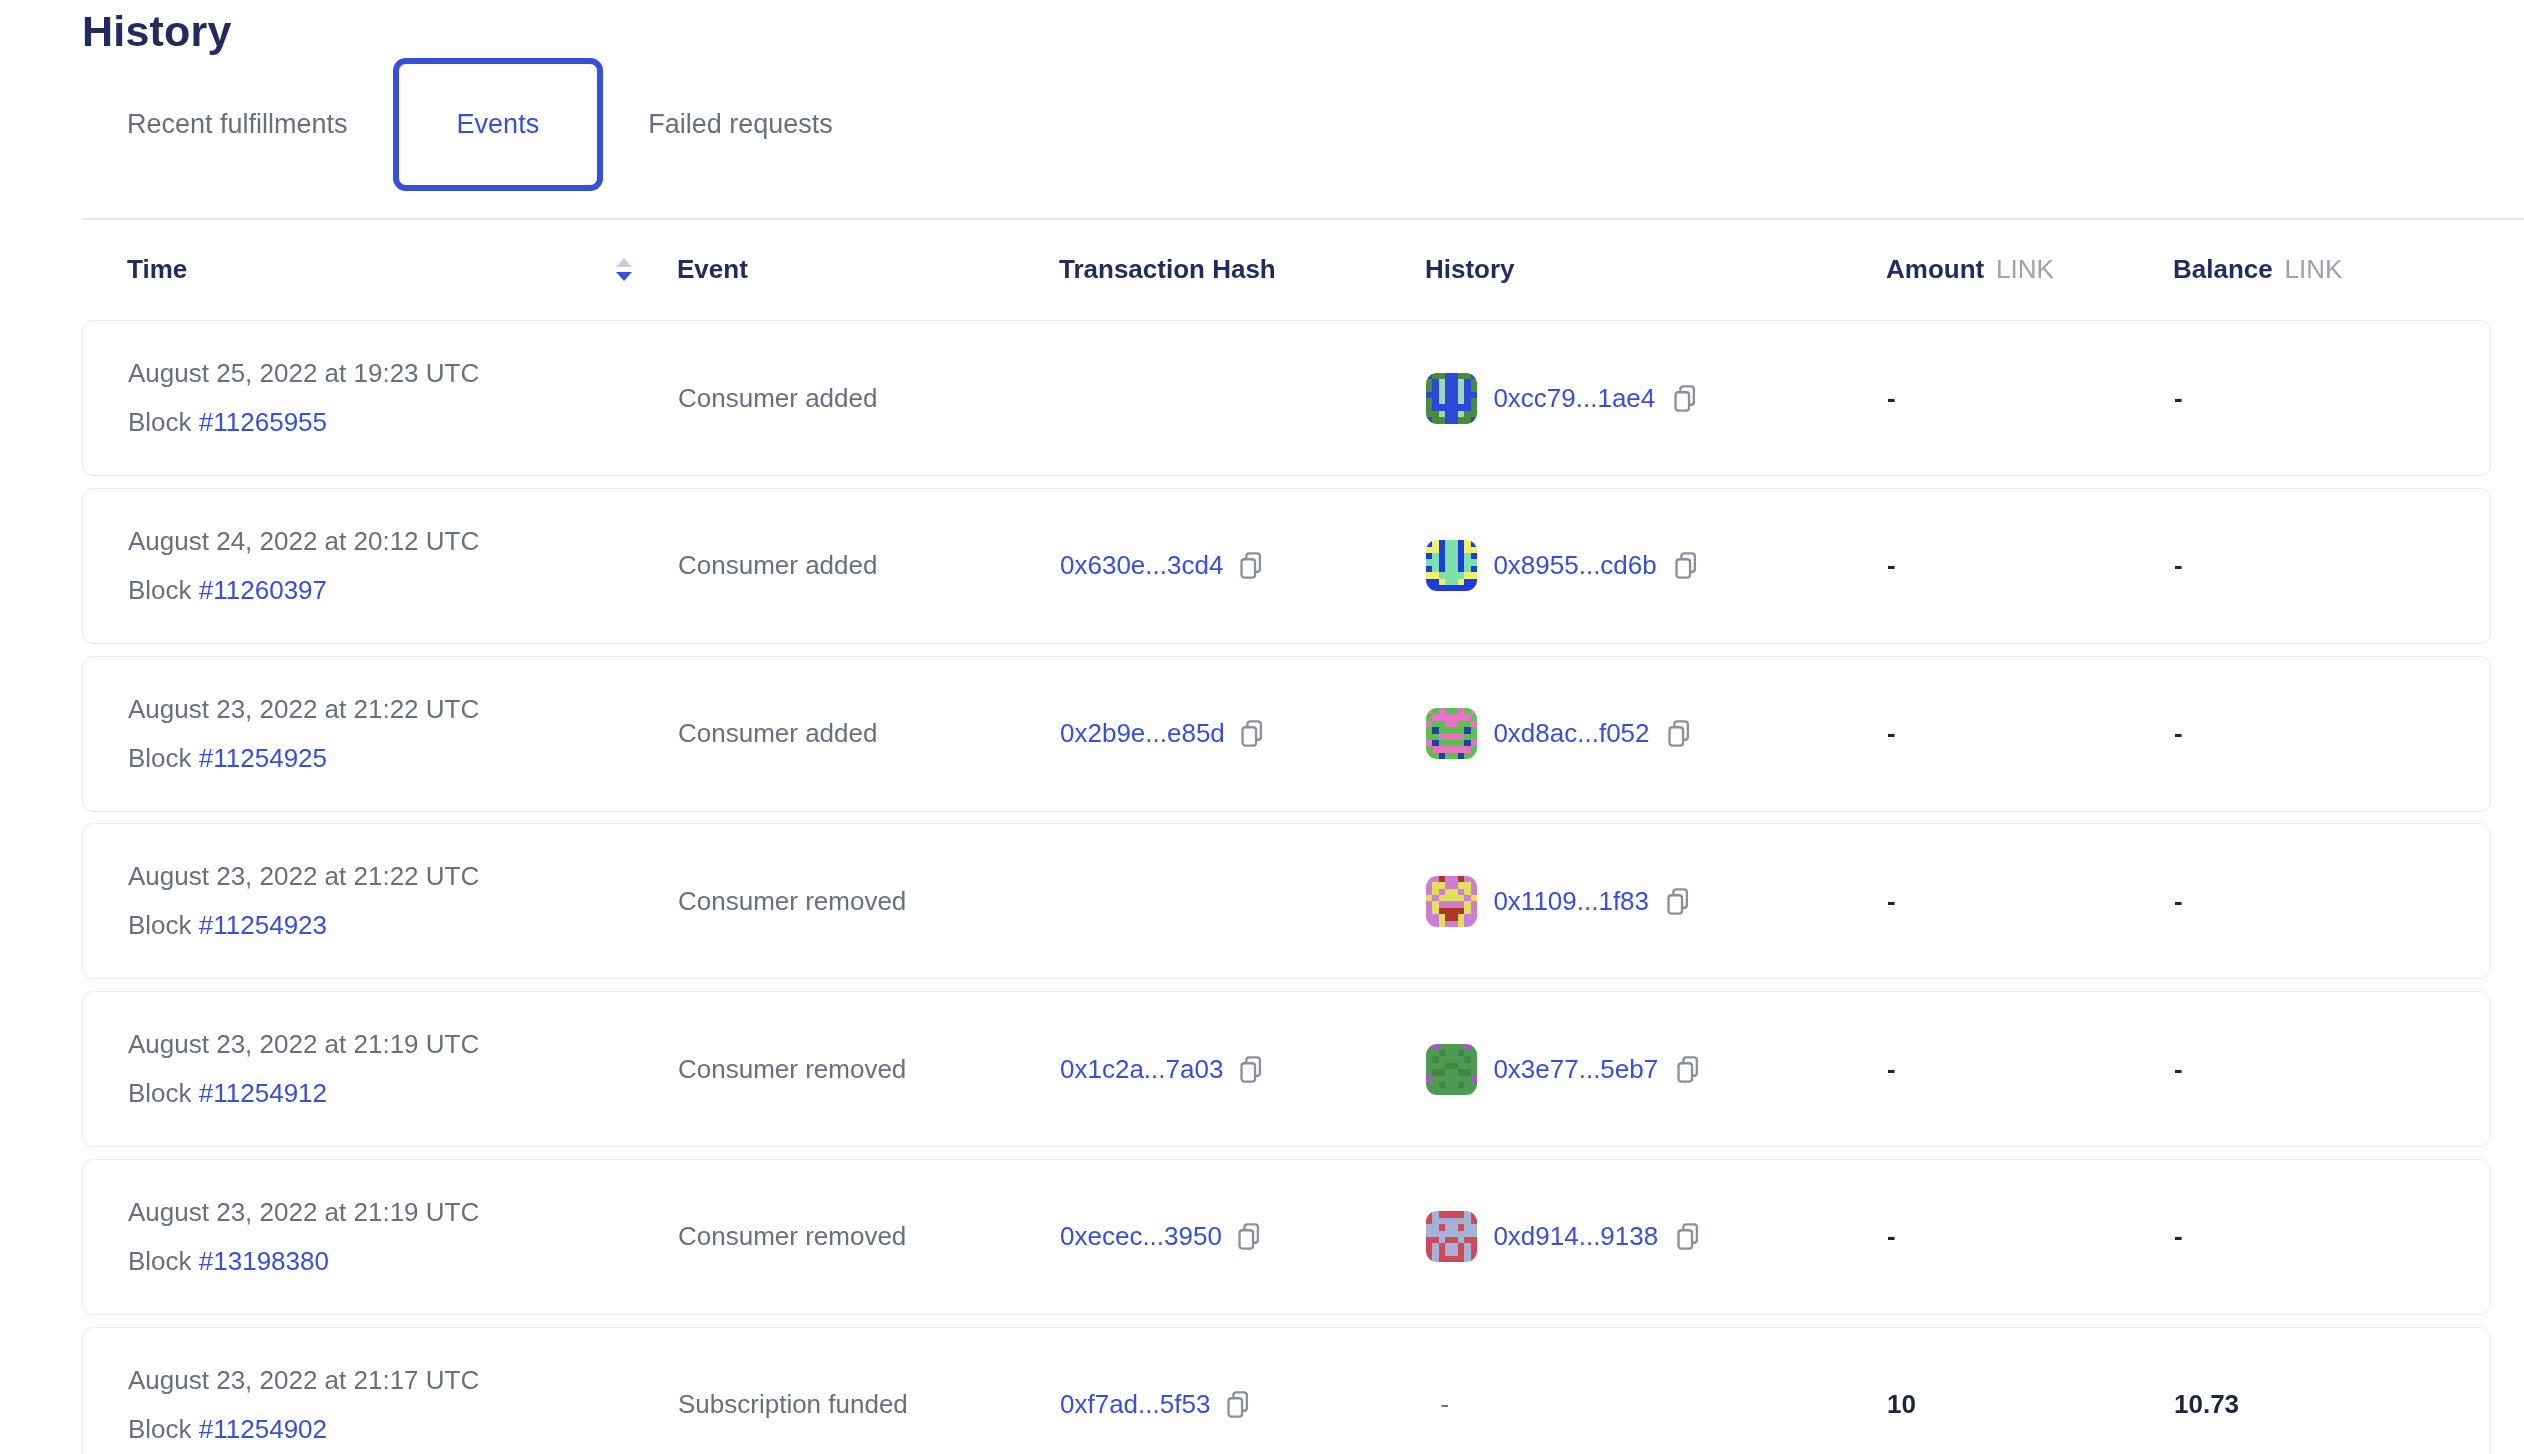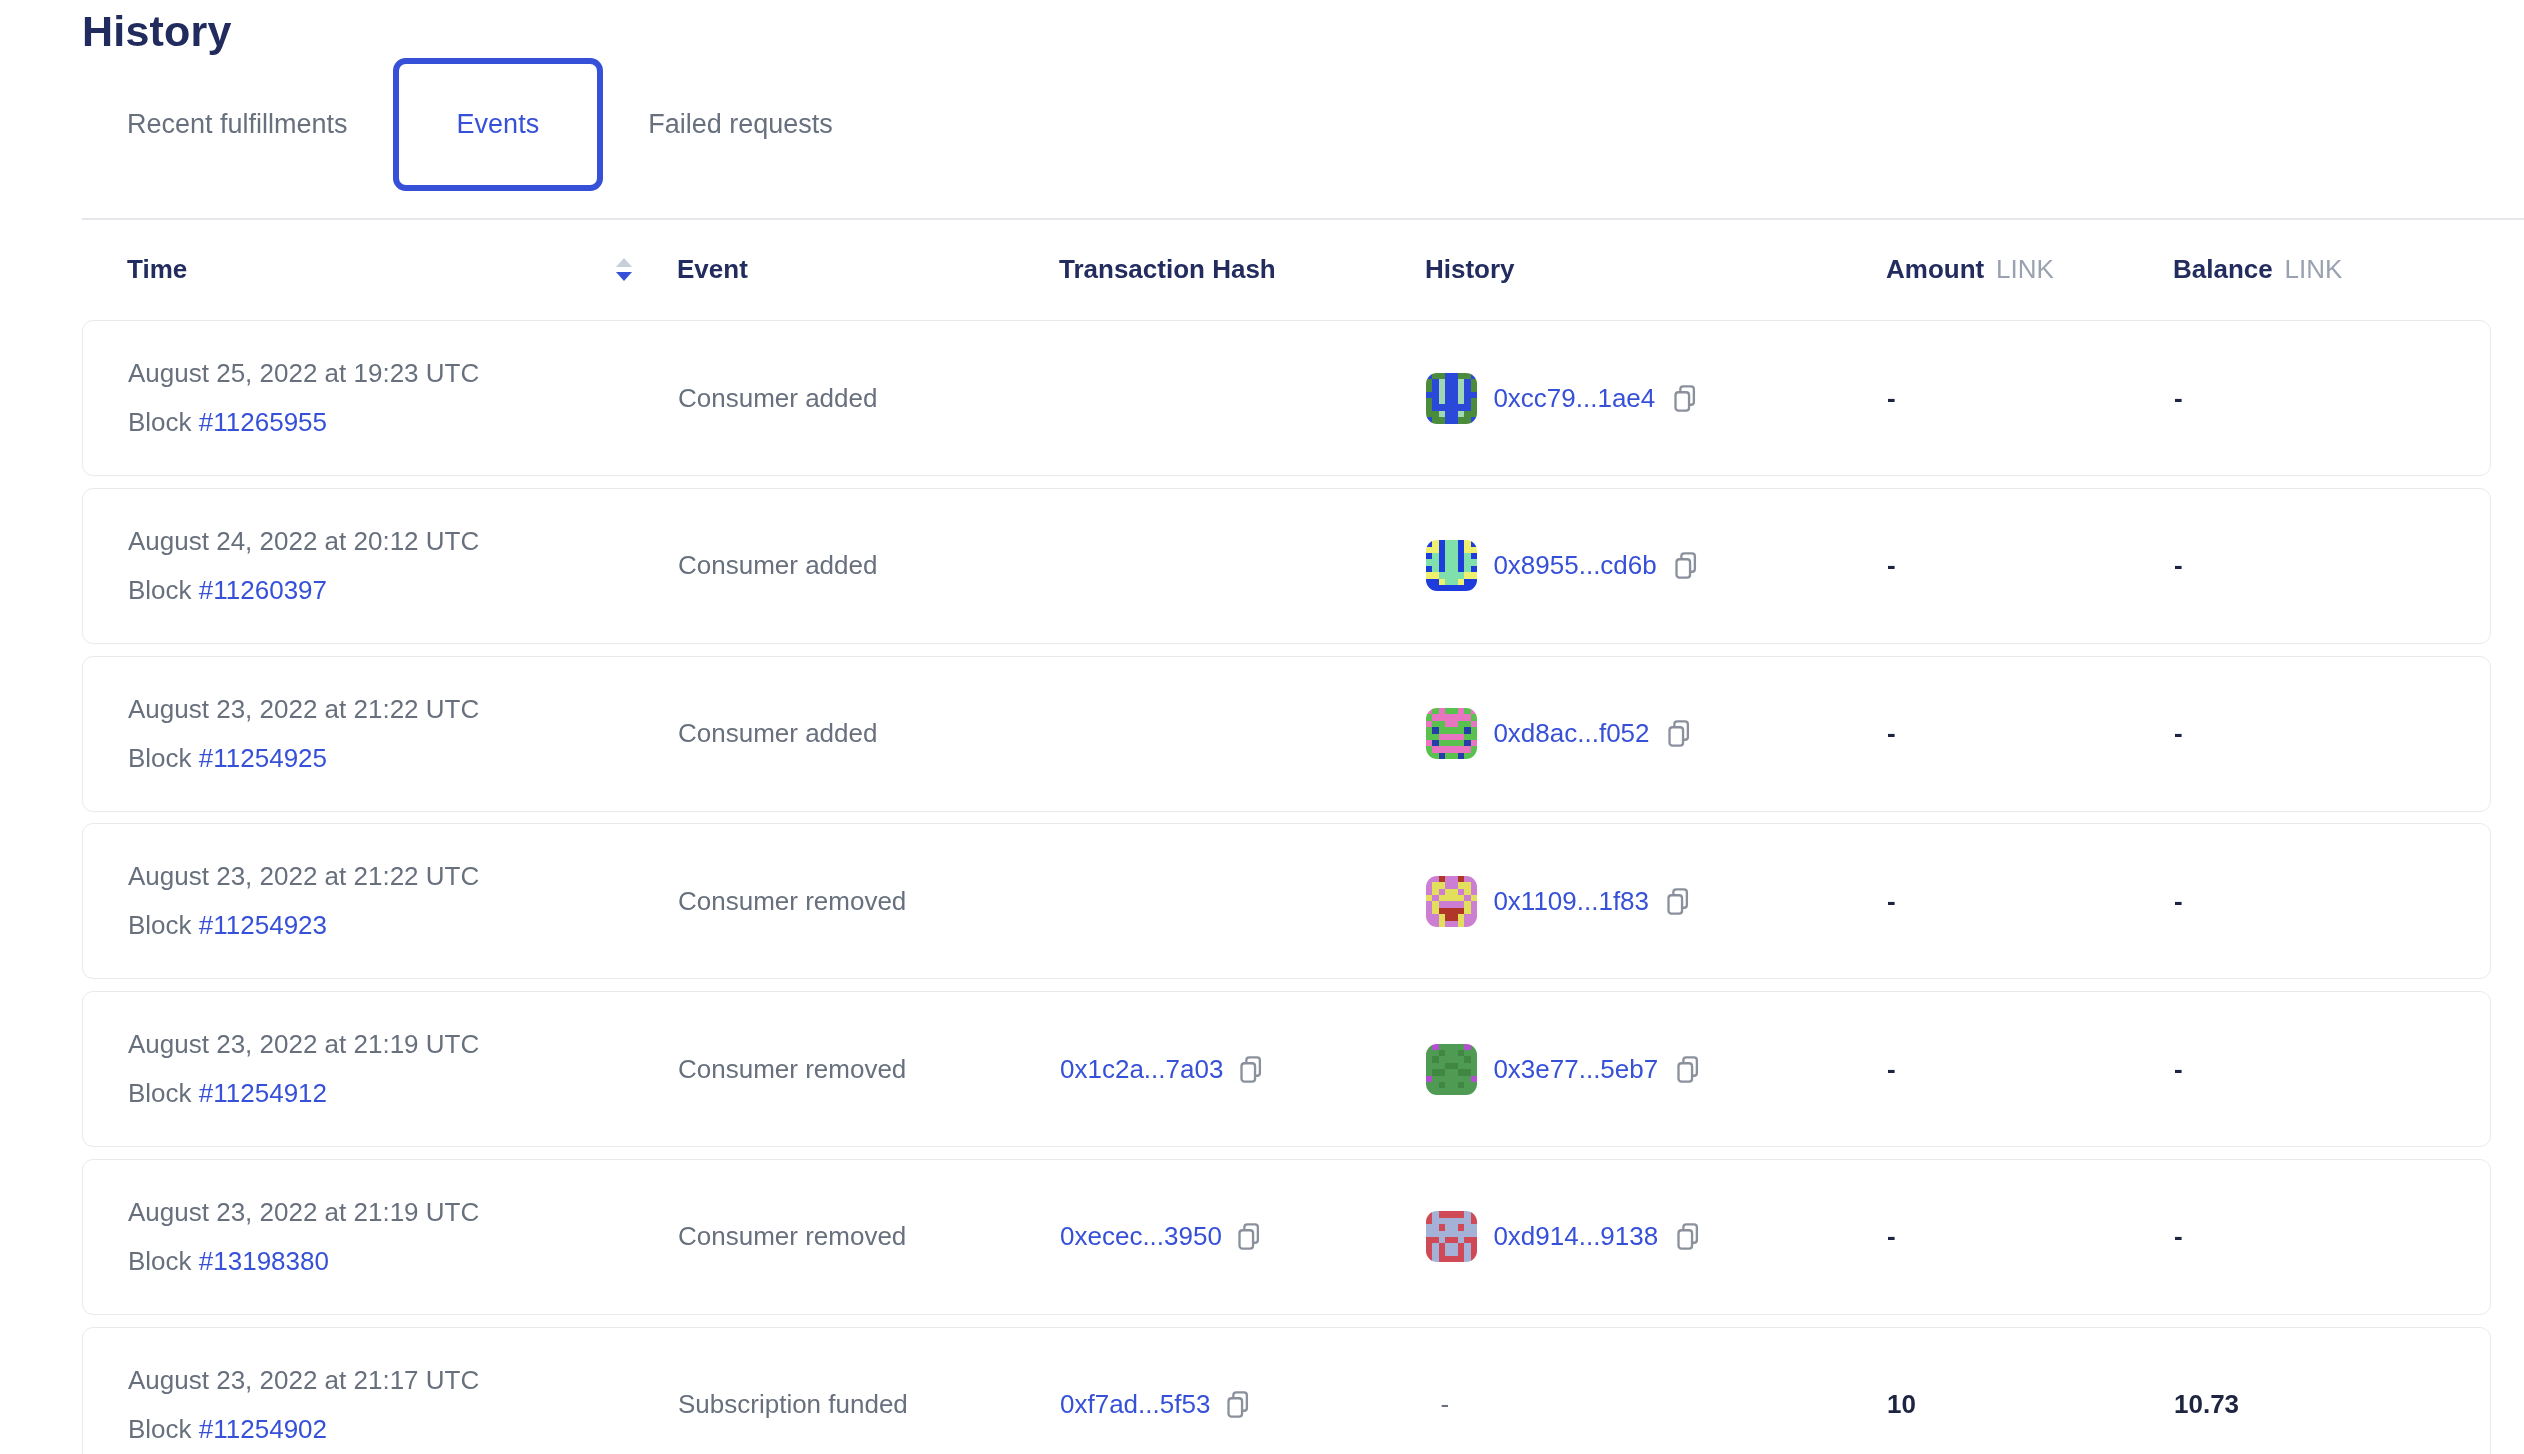--- a/index.html
+++ b/index.html
@@ -183,20 +183,29 @@
   </div>
       <div class="row-card">
     <div class="cell c-time">
       <div class="t-date">August 24, 2022 at 20:12 UTC</div>
       <div class="t-blockline">
         <span class="blk-prefix">Block </span>
         <span class="blk-num">#11260397</span>
       </div>
     </div>
     <div class="cell c-event">Consumer added</div>
+    <div class="cell c-hash">
+      <span class="link">0x630e...3cd4</span>
+      <span class="copy-btn">
+        <svg width="25.4" height="29" viewBox="0 0 26 30">
+          <rect x="8.5" y="2.5" width="14" height="19" rx="3" fill="#ffffff" stroke="#8a909c" stroke-width="2.4"></rect>
+          <rect x="3.5" y="8.5" width="14" height="19" rx="3" fill="#ffffff" stroke="#8a909c" stroke-width="2.4"></rect>
+        </svg>
+      </span>
+    </div>
     <div class="cell c-consumer">
       <div class="avatar">
             <div style="background: rgb(30, 60, 219);"></div>
             <div style="background: rgb(238, 240, 110);"></div>
             <div style="background: rgb(30, 60, 219);"></div>
             <div style="background: rgb(127, 224, 172);"></div>
             <div style="background: rgb(127, 224, 172);"></div>
             <div style="background: rgb(30, 60, 219);"></div>
             <div style="background: rgb(238, 240, 110);"></div>
             <div style="background: rgb(30, 60, 219);"></div>
@@ -271,20 +280,29 @@
   </div>
       <div class="row-card">
     <div class="cell c-time">
       <div class="t-date">August 23, 2022 at 21:22 UTC</div>
       <div class="t-blockline">
         <span class="blk-prefix">Block </span>
         <span class="blk-num">#11254925</span>
       </div>
     </div>
     <div class="cell c-event">Consumer added</div>
+    <div class="cell c-hash">
+      <span class="link">0x2b9e...e85d</span>
+      <span class="copy-btn">
+        <svg width="25.4" height="29" viewBox="0 0 26 30">
+          <rect x="8.5" y="2.5" width="14" height="19" rx="3" fill="#ffffff" stroke="#8a909c" stroke-width="2.4"></rect>
+          <rect x="3.5" y="8.5" width="14" height="19" rx="3" fill="#ffffff" stroke="#8a909c" stroke-width="2.4"></rect>
+        </svg>
+      </span>
+    </div>
     <div class="cell c-consumer">
       <div class="avatar">
             <div style="background: rgb(232, 116, 194);"></div>
             <div style="background: rgb(89, 194, 78);"></div>
             <div style="background: rgb(232, 116, 194);"></div>
             <div style="background: rgb(89, 194, 78);"></div>
             <div style="background: rgb(89, 194, 78);"></div>
             <div style="background: rgb(232, 116, 194);"></div>
             <div style="background: rgb(89, 194, 78);"></div>
             <div style="background: rgb(232, 116, 194);"></div>

